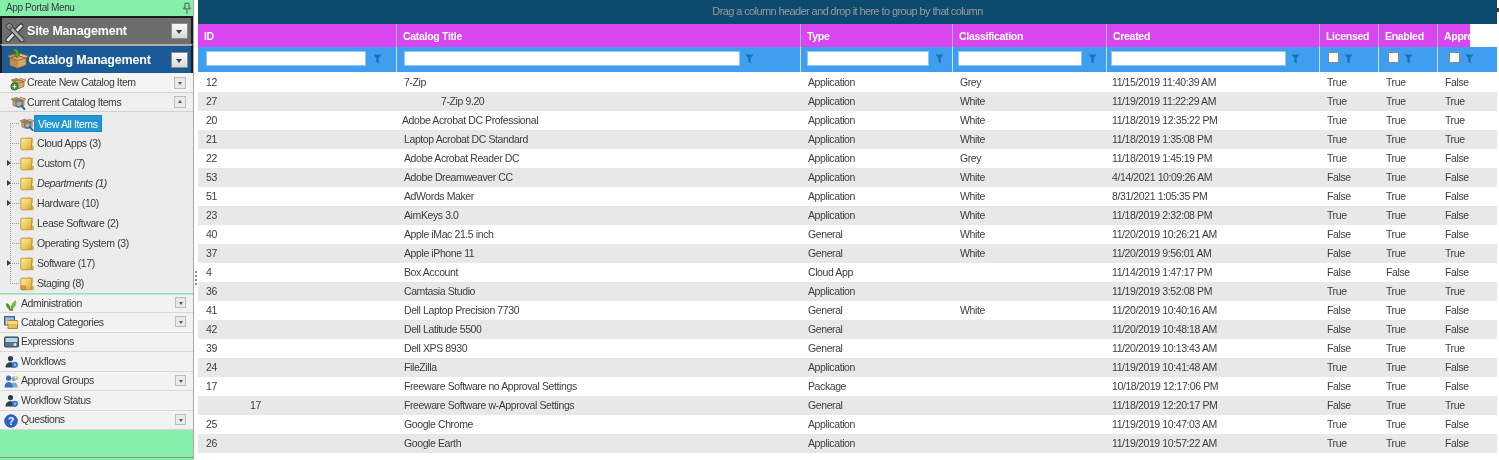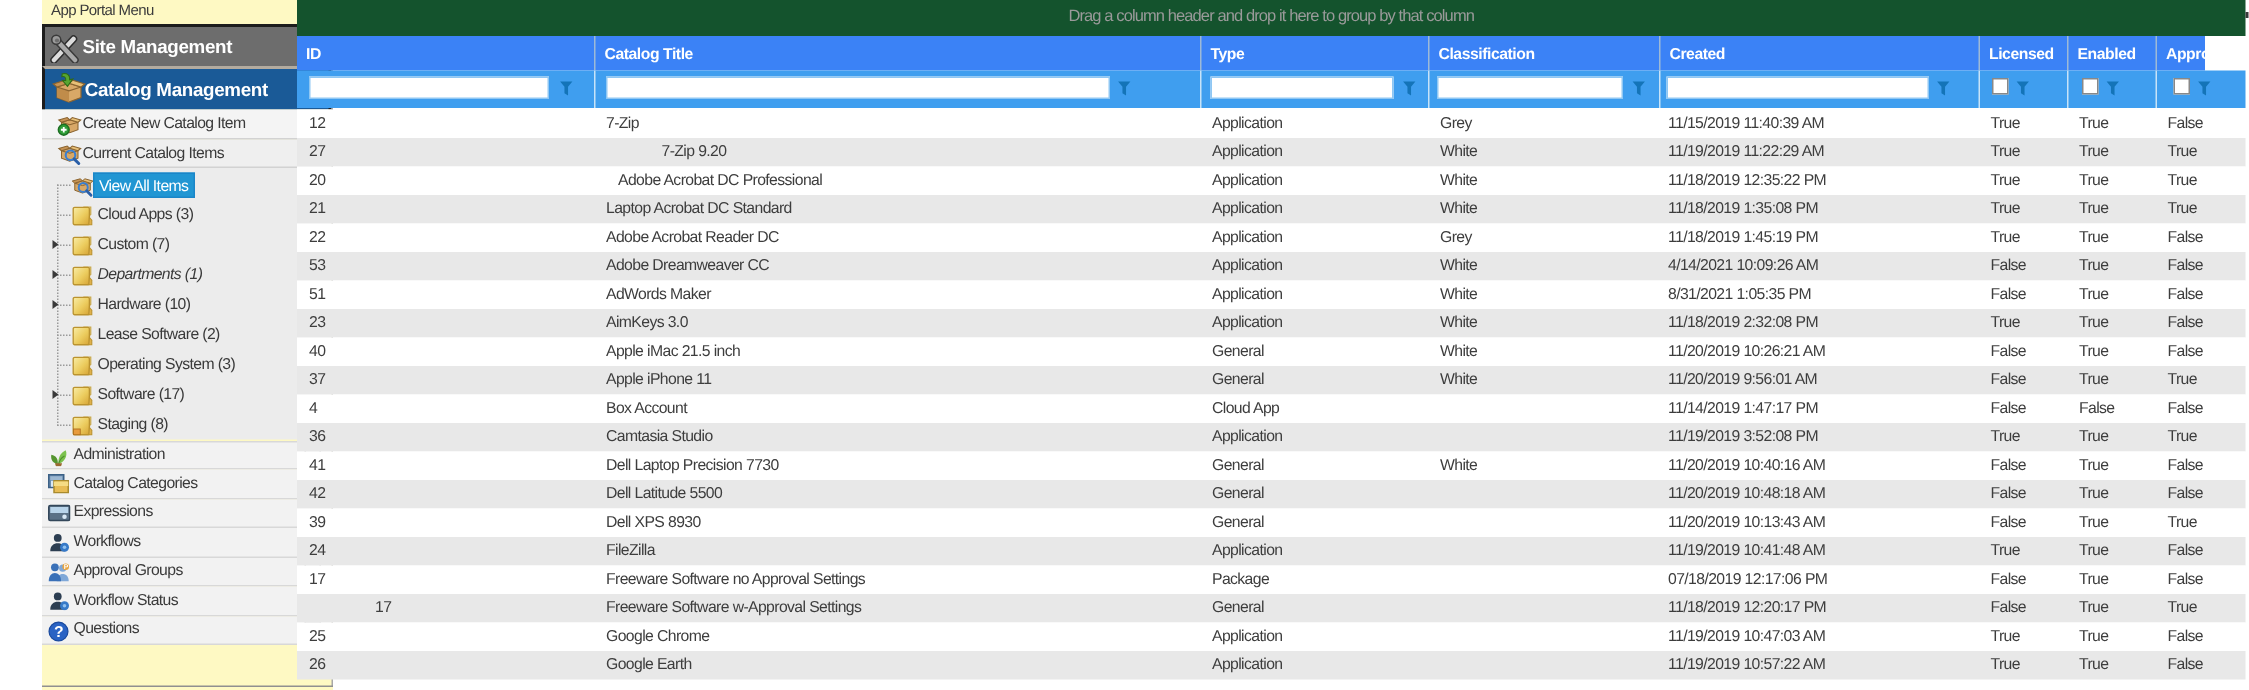--- a/index.html
+++ b/index.html
@@ -1,21 +1,21 @@
 <!DOCTYPE html>
 <html><head>
 <meta charset="utf-8">
 <style>
 html,body{margin:0;padding:0;background:#fff;}
 *{box-sizing:border-box;}
 #root{position:relative;width:1499px;height:460px;overflow:hidden;
   font-family:"Liberation Sans",sans-serif;font-size:12px;color:#333;}
 .abs{position:absolute;}
 
-#sidebar{position:absolute;left:0;top:0;width:194px;height:460px;background:#fef9c3;margin-left:28px;}
+#sidebar{position:absolute;left:0;top:0;width:194px;height:460px;background:#86efac;}
 #sb-border{position:absolute;left:193px;top:0;width:1px;height:458px;background:#a8a8a8;}
 #sb-bottom{position:absolute;left:0;top:457px;width:194px;height:1px;background:#909090;}
 #sb-title{position:absolute;left:6px;top:2px;width:180px;height:14px;font-size:10px;letter-spacing:-0.4px;color:#3c3c3c;}
 .bigrow{position:absolute;left:0;width:193px;color:#fff;font-size:12.5px;font-weight:bold;letter-spacing:-0.2px;}
 .bigbtn{position:absolute;right:3px;top:50%;margin-top:-8px;width:17px;height:16px;
   background:linear-gradient(#fbfbfb,#d8d8d8);border:1px solid #8d8d8d;}
 .bigbtn:after{content:"";position:absolute;left:4px;top:6px;border:3.5px solid transparent;border-top:4px solid #404040;}
 .smbtn{position:absolute;right:7px;top:50%;margin-top:-6px;width:12px;height:12px;
   background:#e9e9e9;border:1px solid #bdbdbd;}
 .smbtn:after{content:"";position:absolute;left:2.5px;top:4px;border:2.5px solid transparent;border-top:3px solid #555;}
@@ -25,23 +25,23 @@
 .menurow{position:absolute;left:0;width:193px;height:19.5px;background:#f2f2f2;border-bottom:1px solid #d8d8d8;font-size:10.5px;letter-spacing:-0.4px;color:#3a3a3a;}
 .menurow .lbl{position:absolute;left:21px;top:2.5px;}
 .menurow svg{position:absolute;left:4px;top:3px;}
 #tree{position:absolute;left:0;top:112px;width:193px;height:181px;background:#ececec;}
 .trow{position:absolute;left:0;width:193px;height:20px;font-size:10.5px;letter-spacing:-0.4px;color:#3a3a3a;}
 .trow .lbl{position:absolute;left:37px;top:3px;}
 .texp{position:absolute;left:6.5px;top:6px;width:0;height:0;border:3.5px solid transparent;border-left:4.5px solid #3a3a3a;}
 #vai-hl{position:absolute;left:34px;top:1px;height:17px;background:#2196d3;border:1px solid #1b86c8;color:#fff;padding:2px 3px 0 3px;}
 
 #grid{position:absolute;left:198px;top:0;width:1299px;height:460px;}
-#groupbar{position:absolute;left:0;top:0;width:1299px;height:24px;background:#14532d;}
+#groupbar{position:absolute;left:0;top:0;width:1299px;height:24px;background:#0c4a6e;}
 #groupbar div{position:absolute;left:0;top:4.5px;width:1299px;text-align:center;color:#9a9a9a;font-size:11px;letter-spacing:-0.6px;}
-#ghead{position:absolute;left:0;top:24px;width:1272px;height:23px;background:#3b82f6;}
+#ghead{position:absolute;left:0;top:24px;width:1272px;height:23px;background:#d946ef;}
 .hcell{position:absolute;top:0;height:23px;color:#fff;font-size:10.5px;font-weight:bold;letter-spacing:-0.3px;padding:6px 0 0 6px;border-left:1px solid #9db9d6;}
 .hcell.first{border-left:none;}
 #gfilter{position:absolute;left:0;top:47px;width:1299px;height:25px;background:#3f9eef;}
 .finput{position:absolute;top:4px;height:15px;background:#fff;border:1px solid #8fc7f3;}
 .fcheck{position:absolute;top:5px;width:11px;height:11px;background:#fff;border:1px solid #888;}
 .funnel{position:absolute;top:7px;}
 #gdata{position:absolute;left:0;top:73px;width:1299px;}
 .drow{position:absolute;left:0;width:1299px;height:19px;background:#fff;}
 .drow.alt{background:#e8e8e8;}
 .dcell{position:absolute;top:3px;padding-left:8px;color:#3d3d3d;font-size:10.5px;letter-spacing:-0.4px;white-space:nowrap;}
@@ -399,21 +399,21 @@
           <div class="dcell" style="left:198px;margin-left:37px;">7-Zip 9.20</div>
           <div class="dcell" style="left:602px;">Application</div>
           <div class="dcell" style="left:754px;">White</div>
           <div class="dcell" style="left:906px;">11/19/2019 11:22:29 AM</div>
           <div class="dcell" style="left:1121px;">True</div>
           <div class="dcell" style="left:1180px;">True</div>
           <div class="dcell" style="left:1239px;">True</div>
         </div>
         <div class="drow" style="top:38px;">
           <div class="dcell" style="left:0px;">20</div>
-          <div class="dcell" style="left:206px;text-align:right;">Adobe Acrobat DC Professional</div>
+          <div class="dcell" style="left:196px;text-align:right;">Adobe Acrobat DC Professional</div>
           <div class="dcell" style="left:602px;">Application</div>
           <div class="dcell" style="left:754px;">White</div>
           <div class="dcell" style="left:906px;">11/18/2019 12:35:22 PM</div>
           <div class="dcell" style="left:1121px;">True</div>
           <div class="dcell" style="left:1180px;">True</div>
           <div class="dcell" style="left:1239px;">True</div>
         </div>
         <div class="drow alt" style="top:57px;">
           <div class="dcell" style="left:0px;">21</div>
           <div class="dcell" style="left:198px;">Laptop Acrobat DC Standard</div>
@@ -536,21 +536,21 @@
           <div class="dcell" style="left:602px;">Application</div>
           <div class="dcell" style="left:906px;">11/19/2019 10:41:48 AM</div>
           <div class="dcell" style="left:1121px;">True</div>
           <div class="dcell" style="left:1180px;">True</div>
           <div class="dcell" style="left:1239px;">False</div>
         </div>
         <div class="drow" style="top:304px;">
           <div class="dcell" style="left:0px;">17</div>
           <div class="dcell" style="left:198px;">Freeware Software no Approval Settings</div>
           <div class="dcell" style="left:602px;">Package</div>
-          <div class="dcell" style="left:906px;">07/18/2019 12:17:06 PM</div>
+          <div class="dcell" style="left:906px;">10/18/2019 12:17:06 PM</div>
           <div class="dcell" style="left:1121px;">False</div>
           <div class="dcell" style="left:1180px;">True</div>
           <div class="dcell" style="left:1239px;">False</div>
         </div>
         <div class="drow alt" style="top:323px;">
           <div class="dcell" style="left:0px;margin-left:44px;">17</div>
           <div class="dcell" style="left:198px;">Freeware Software w-Approval Settings</div>
           <div class="dcell" style="left:602px;">General</div>
           <div class="dcell" style="left:906px;">11/18/2019 12:20:17 PM</div>
           <div class="dcell" style="left:1121px;">False</div>

